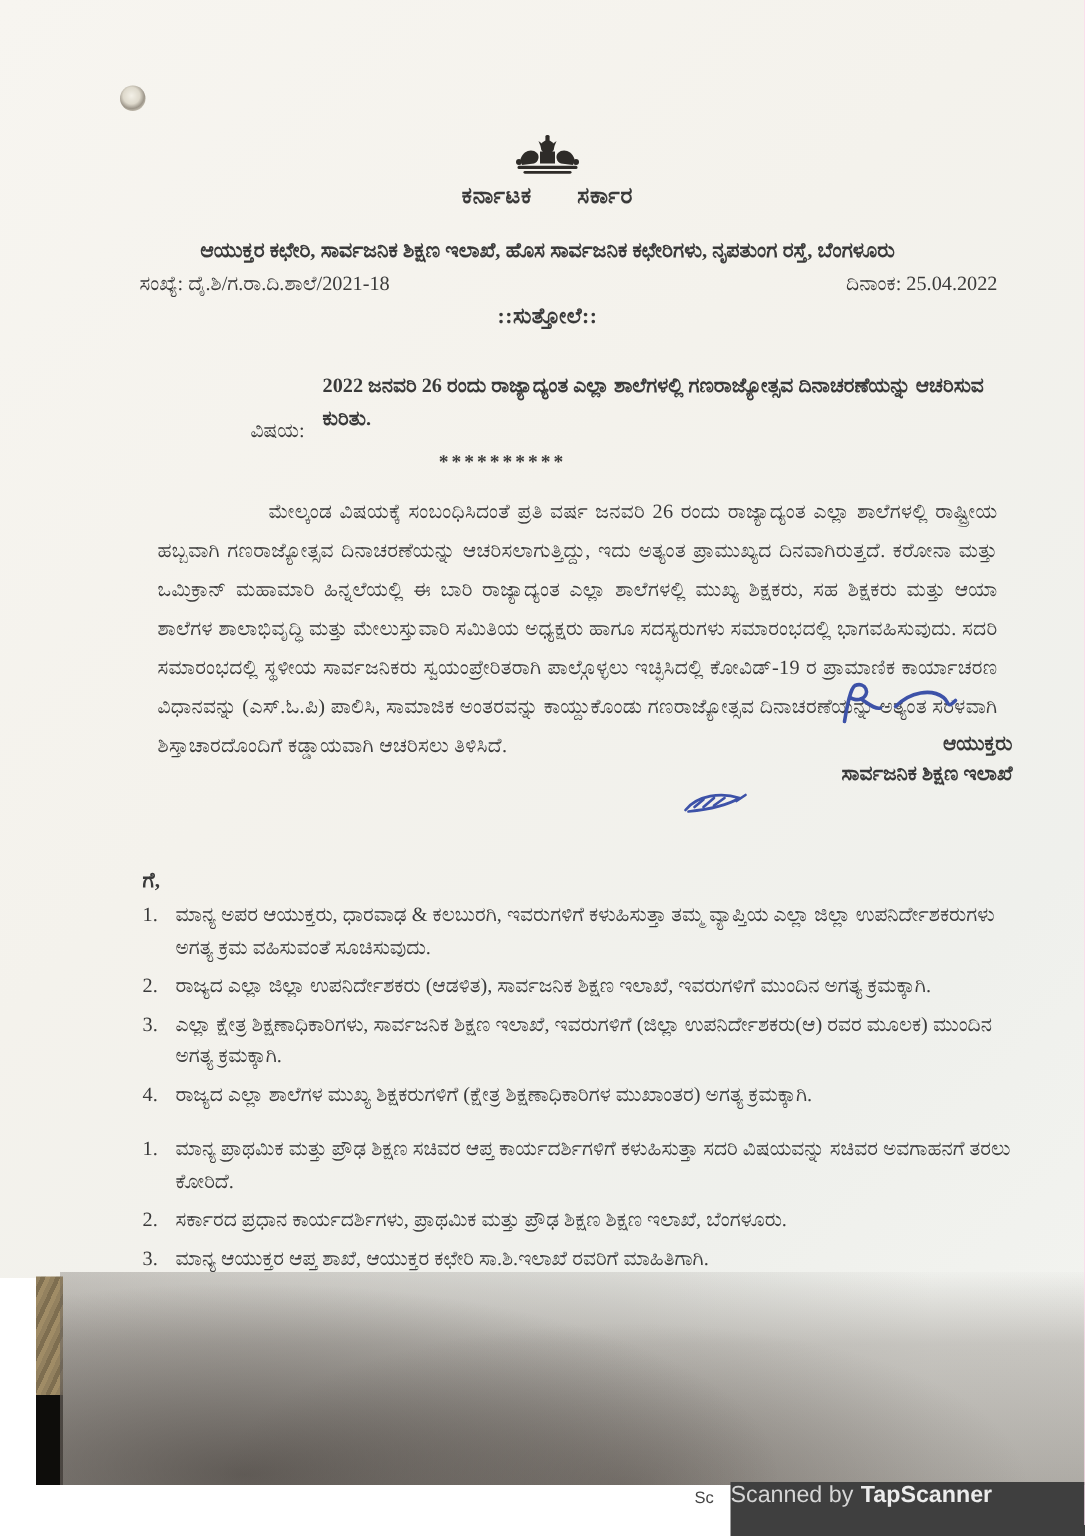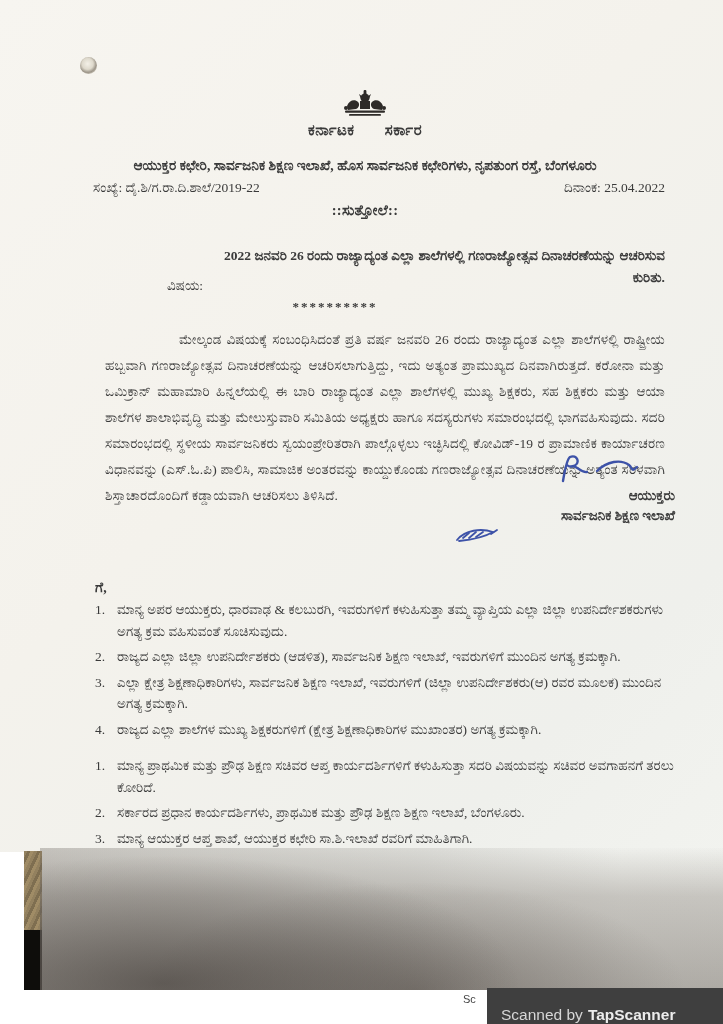--- a/index.html
+++ b/index.html
@@ -22,21 +22,21 @@
   .content { position:absolute; left:65px; top:88px; width:600px; font-size:13.5px; }
 
   .emblem-wrap { text-align:center; height:32px; }
   .govt-title { text-align:center; font-weight:bold; font-size:15px; letter-spacing:.5px; word-spacing:26px; margin-top:2px; }
   .office-line { text-align:center; font-weight:bold; font-size:13.8px; margin-top:19px; white-space:nowrap; }
   .ref-row { display:flex; justify-content:space-between; margin-top:6px; padding-left:28px; }
   .circular-heading { text-align:center; font-weight:bold; font-size:14.5px; margin-top:6px; letter-spacing:.3px; }
 
   .subject-row { display:flex; margin-top:26px; padding-left:102px; line-height:22px; }
   .subject-label { font-weight:normal; flex:0 0 48px;margin-top:30px; }
-  .subject-text { width:450px; font-weight:bold;text-align:right; }
+  .subject-text { width:450px; font-weight:bold; }
   .stars { text-align:center; font-weight:bold; letter-spacing:2px; margin-top:2px; margin-left:-60px; font-size:13px; }
 
   .body-par {
     margin-top:12px; text-align:justify; line-height:26px; text-indent:74px;
     font-weight:500; letter-spacing:.2px;margin-left:40px;
   }
 
   .sig-block { position:absolute; right:-10px; top:365px; width:240px; text-align:right; }
   .sig-ink { height:34px; }
   .sig-title { font-weight:bold; margin-top:1px; }
@@ -64,21 +64,21 @@
       radial-gradient(ellipse 420px 150px at 18% 95%, rgba(58,52,48,.62), rgba(58,52,48,0) 85%),
       radial-gradient(ellipse 300px 120px at 55% 100%, rgba(80,72,66,.45), rgba(80,72,66,0) 90%),
       linear-gradient(to bottom, rgba(142,136,129,0) 0%, rgba(142,136,129,.42) 34%, rgba(125,119,112,.58) 100%),
       linear-gradient(to right, rgba(90,84,78,.30), rgba(120,116,110,.18) 55%, rgba(200,200,198,.05) 85%);
   }
   .below-page { position:absolute; left:0; top:990px; width:723px; height:34px; background:#ffffff; }
 
   .wm-partial { position:absolute; left:463px; top:993px; font-family:"Liberation Sans","DejaVu Sans",sans-serif;
     font-size:11px; color:#454545; }
   .watermark { position:absolute; left:487px; top:988px; width:236px; height:36px; background:#3f3f3f;
-    display:flex; align-items:flex-end; padding-left:14px; gap:5px;
+    display:flex; align-items:flex-start; gap:5px;
     font-family:"Liberation Sans","DejaVu Sans",sans-serif; font-size:15.5px; color:#d6d6d6; }
   .watermark .brand { font-weight:bold; color:#ececec; }
 </style>
 </head>
 <body>
 
 <div class="photo">
 
   <div class="page">
 
@@ -102,21 +102,21 @@
               <circle cx="45" cy="20" r="2"></circle>
           </g>
         </svg>
       </div>
 
       <div class="govt-title">ಕರ್ನಾಟಕ ಸರ್ಕಾರ</div>
 
       <div class="office-line">ಆಯುಕ್ತರ ಕಛೇರಿ, ಸಾರ್ವಜನಿಕ ಶಿಕ್ಷಣ ಇಲಾಖೆ, ಹೊಸ ಸಾರ್ವಜನಿಕ ಕಛೇರಿಗಳು, ನೃಪತುಂಗ ರಸ್ತೆ, ಬೆಂಗಳೂರು</div>
 
       <div class="ref-row">
-        <span>ಸಂಖ್ಯೆ: ದೈ.ಶಿ/ಗ.ರಾ.ದಿ.ಶಾಲೆ/2019-22</span>
+        <span>ಸಂಖ್ಯೆ: ದೈ.ಶಿ/ಗ.ರಾ.ದಿ.ಶಾಲೆ/2021-18</span>
         <span>ದಿನಾಂಕ: 25.04.2022</span>
       </div>
 
       <div class="circular-heading">::ಸುತ್ತೋಲೆ::</div>
 
       <div class="subject-row">
         <span class="subject-label">ವಿಷಯ:</span>
         <span class="subject-text">2022 ಜನವರಿ 26 ರಂದು ರಾಜ್ಯಾದ್ಯಂತ ಎಲ್ಲಾ ಶಾಲೆಗಳಲ್ಲಿ ಗಣರಾಜ್ಯೋತ್ಸವ ದಿನಾಚರಣೆಯನ್ನು ಆಚರಿಸುವ ಕುರಿತು.</span>
       </div>
       <div class="stars">**********</div>

